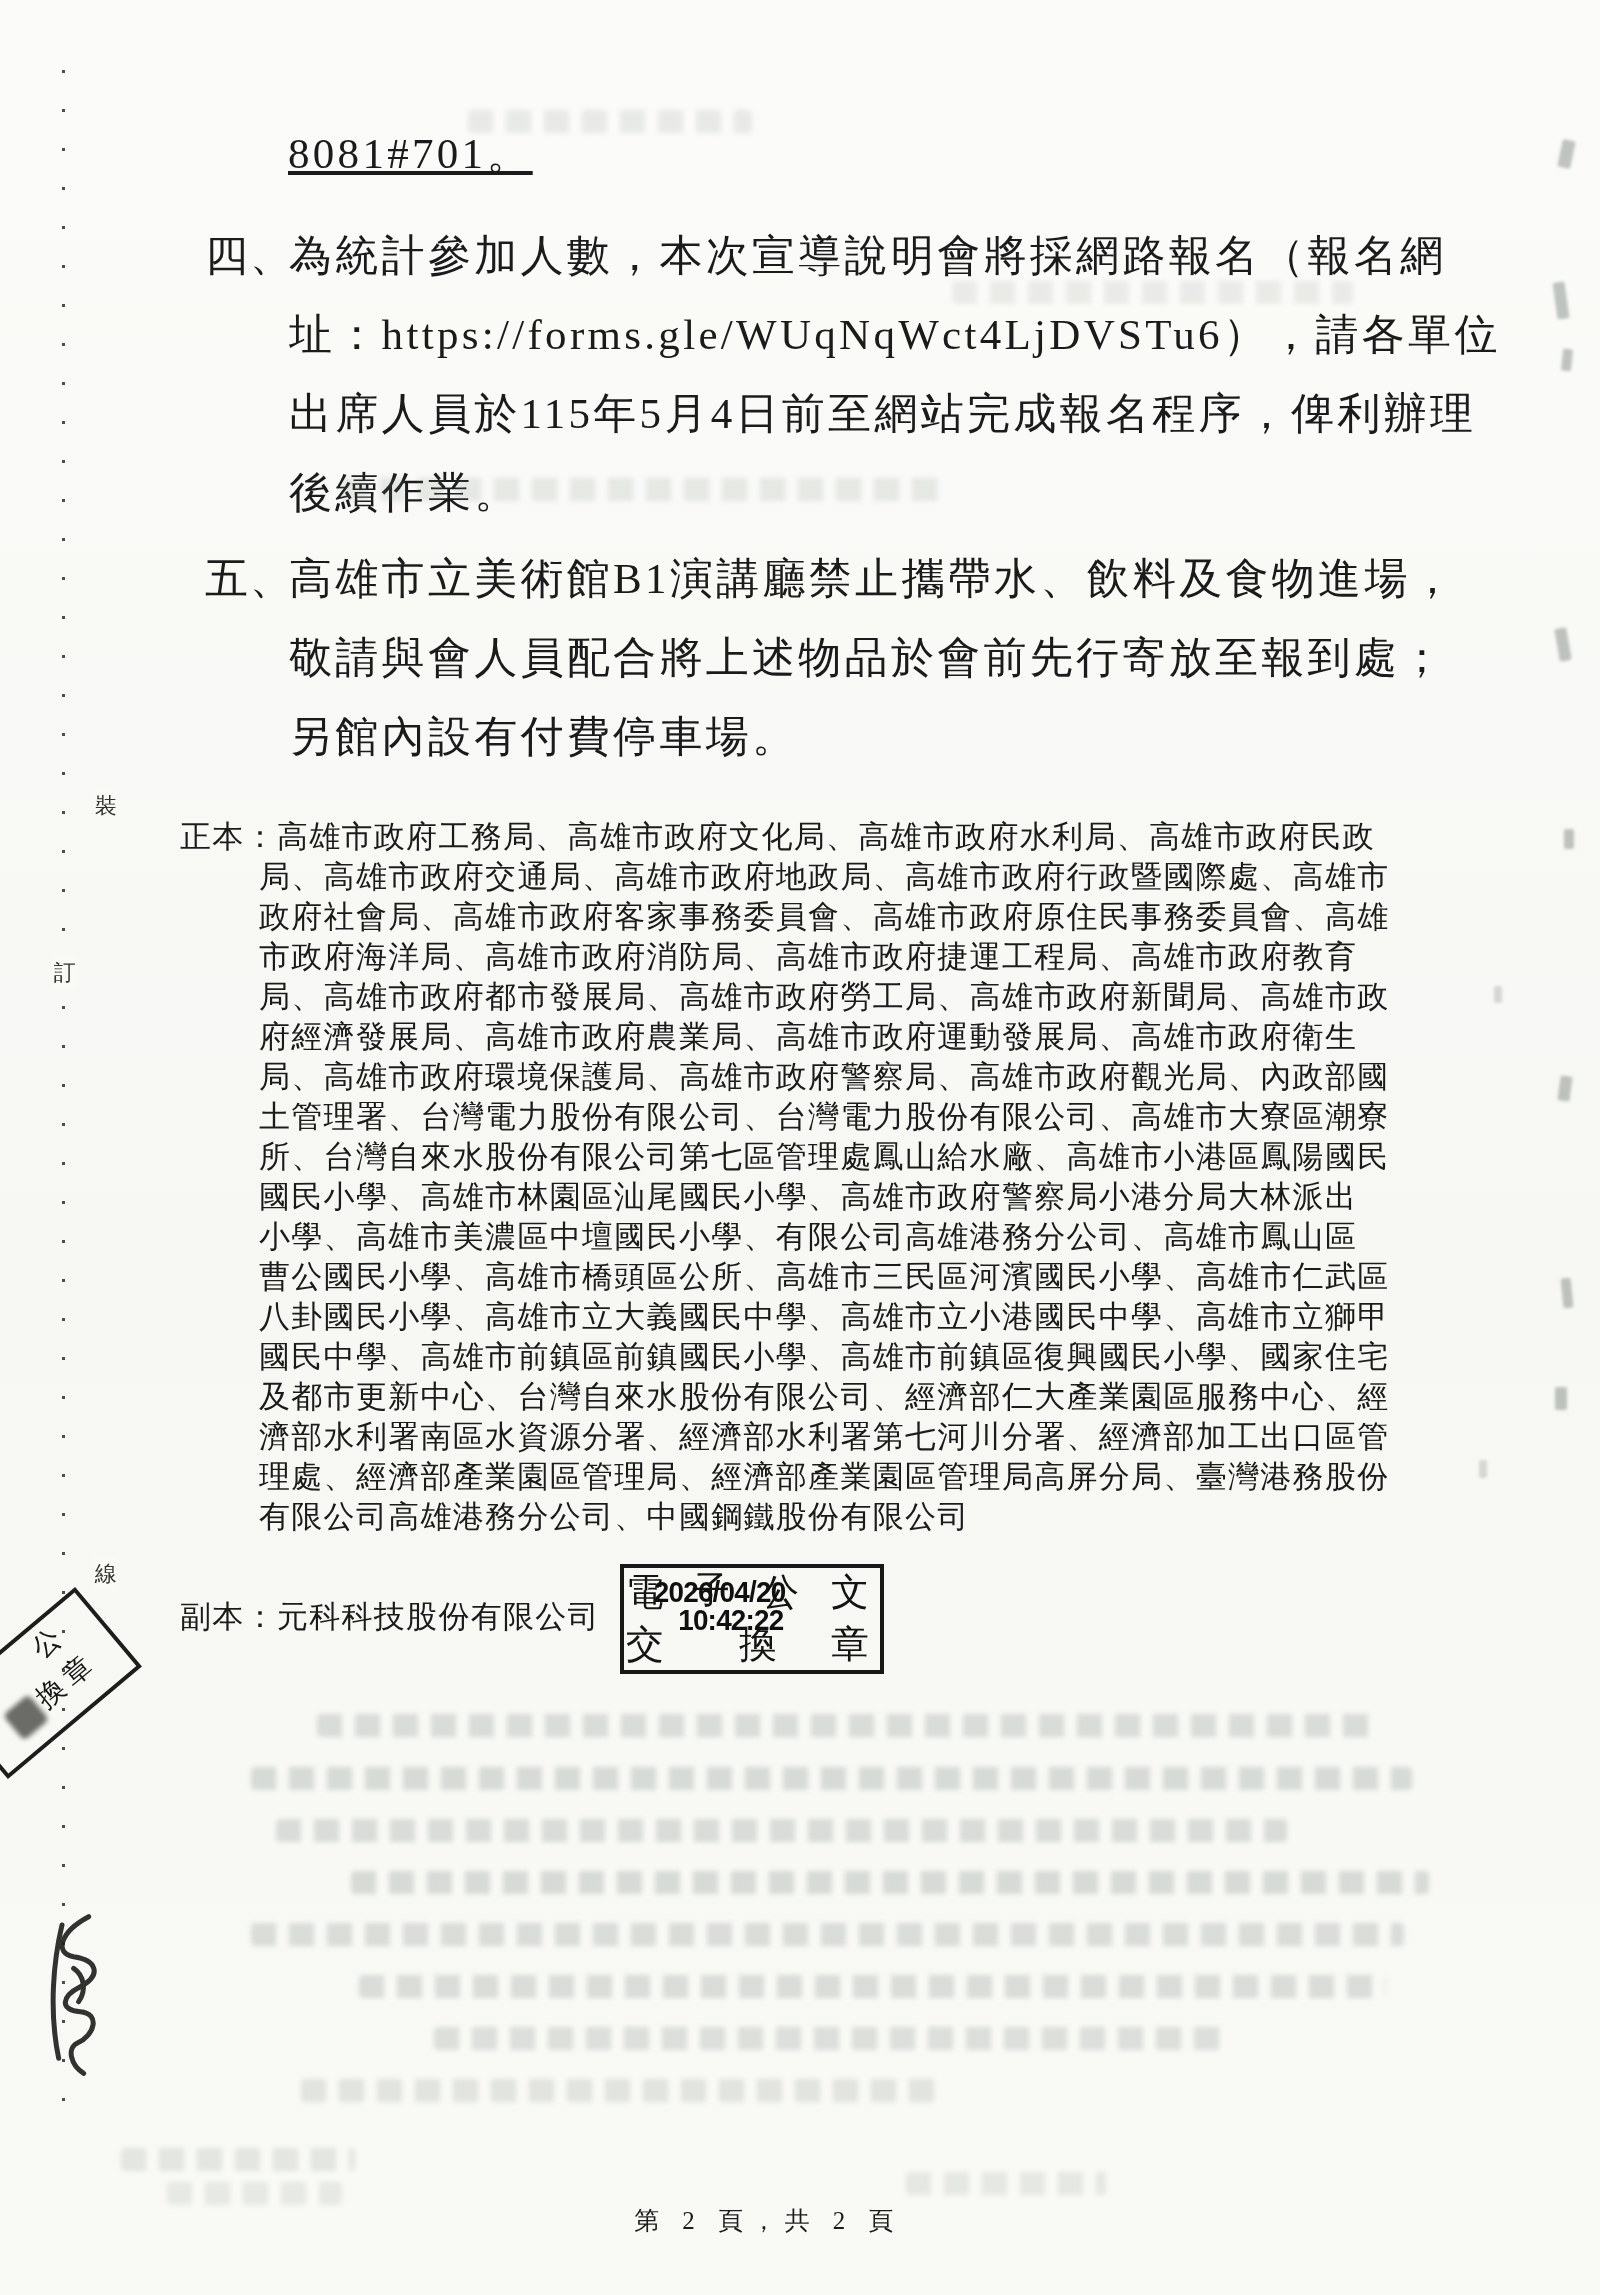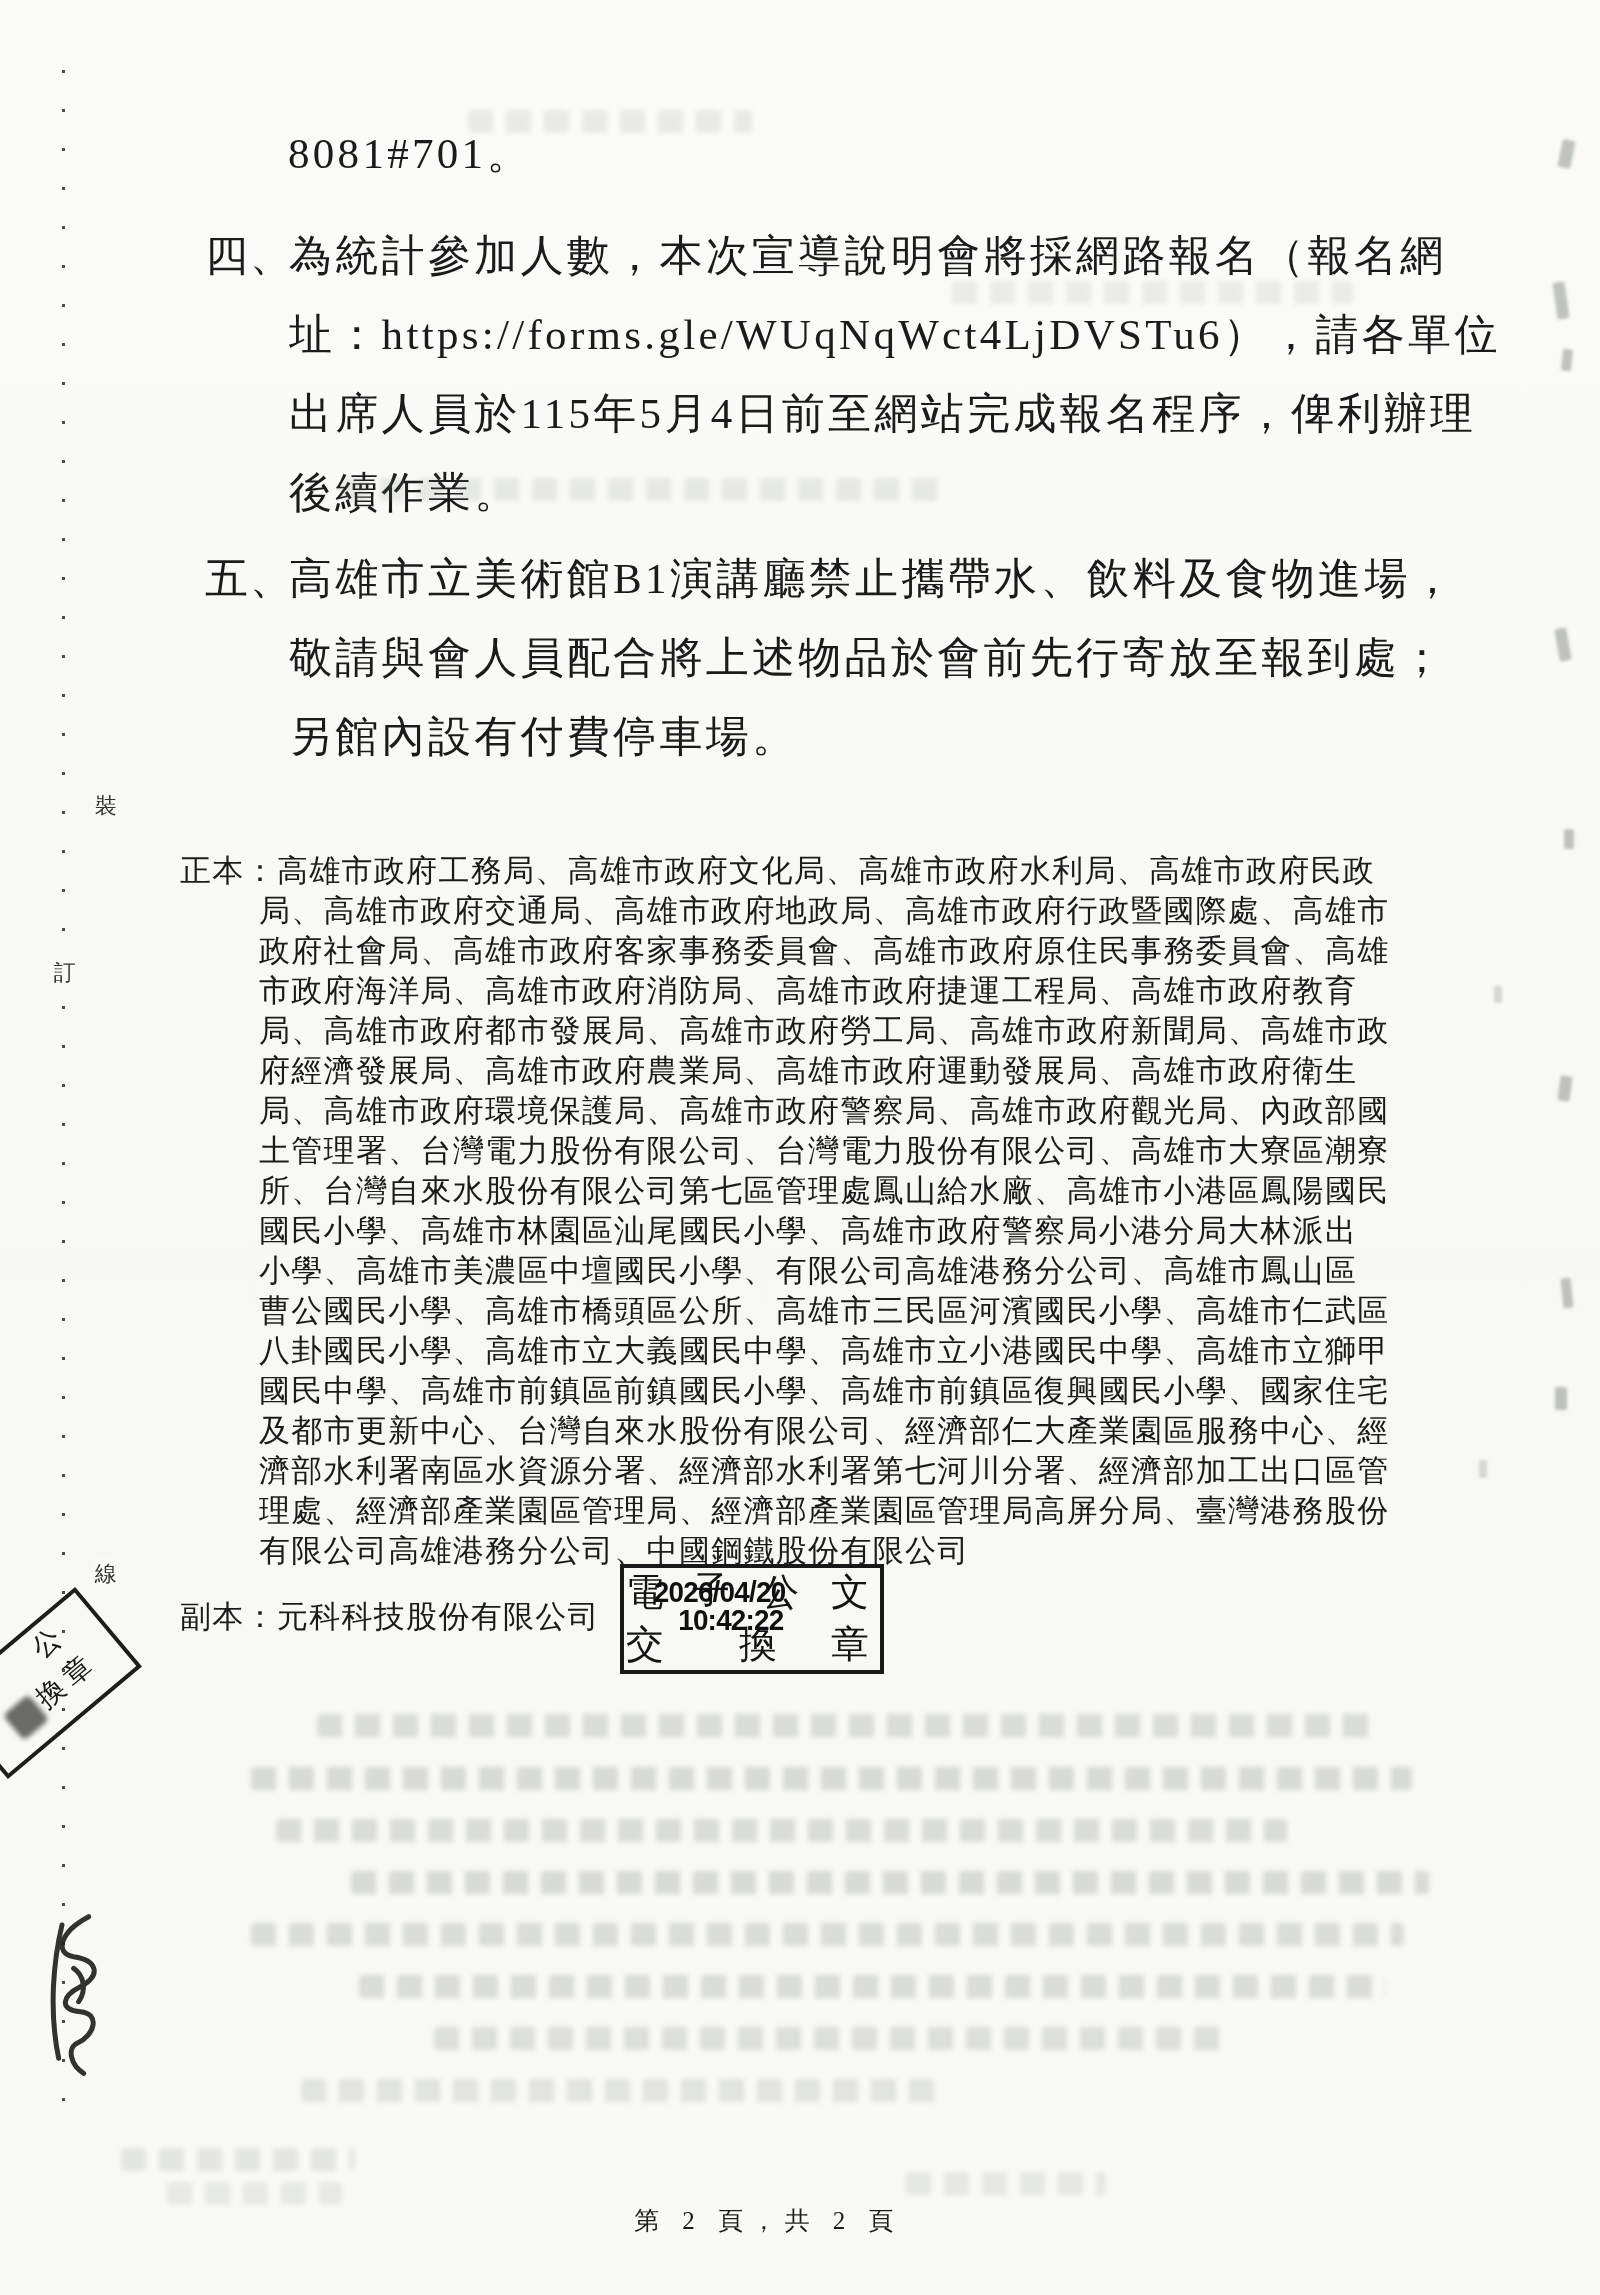--- a/index.html
+++ b/index.html
@@ -9,28 +9,28 @@
     width:1600px;height:2295px;
     margin:0 auto;
     background:linear-gradient(180deg,#fbfbf9 0%,#f7f7f4 55%,#f9f9f6 100%);
     overflow:hidden;
     font-family:"Liberation Serif","DejaVu Serif",serif;
     color:#1b1b1b;
   }
   .abs{position:absolute;}
   .line{white-space:pre;}
   
-  .cont-line{left:288px;top:125px;font-size:43px;letter-spacing:3.3px;}
+  .cont-line{left:288px;top:125px;font-size:43px;letter-spacing:3.3px;text-decoration:underline;}
   .item{display:flex;align-items:flex-start;}
   .item .no{width:84px;flex:0 0 84px;font-size:43px;letter-spacing:1.7px;line-height:79px;}
   .item .body{font-size:43px;letter-spacing:3.3px;line-height:79px;}
   #item4{left:205px;top:216px;width:1303px;}
   #item5{left:205px;top:539px;width:1303px;}
   
-  .recip{font-size:31px;letter-spacing:1.3px;line-height:40px;margin-top:34px;}
+  .recip{font-size:31px;letter-spacing:1.3px;line-height:40px;}
   #zhengben{left:180px;top:817px;width:1303px;}
   #zhengben .line{margin-left:79px;}
   #zhengben .line.first{margin-left:0;}
   #fuben{left:180px;top:1597px;font-size:31px;letter-spacing:1.3px;line-height:40px;}
   
   #stamp{left:620px;top:1564px;width:256px;height:102px;border:4.2px solid #181818;background:rgba(255,255,255,0.0);}
   #stamp .ch{position:absolute;font-size:38px;line-height:1;color:#141414;filter:blur(0.3px);}
   #stamp .dt{position:absolute;font-family:"Liberation Sans",sans-serif;font-weight:bold;font-size:29px;line-height:1;color:#101010;transform:scaleX(0.96);letter-spacing:-0.8px;}
   
   #margin-dots{left:62px;top:70px;width:3.3px;height:2032px;

